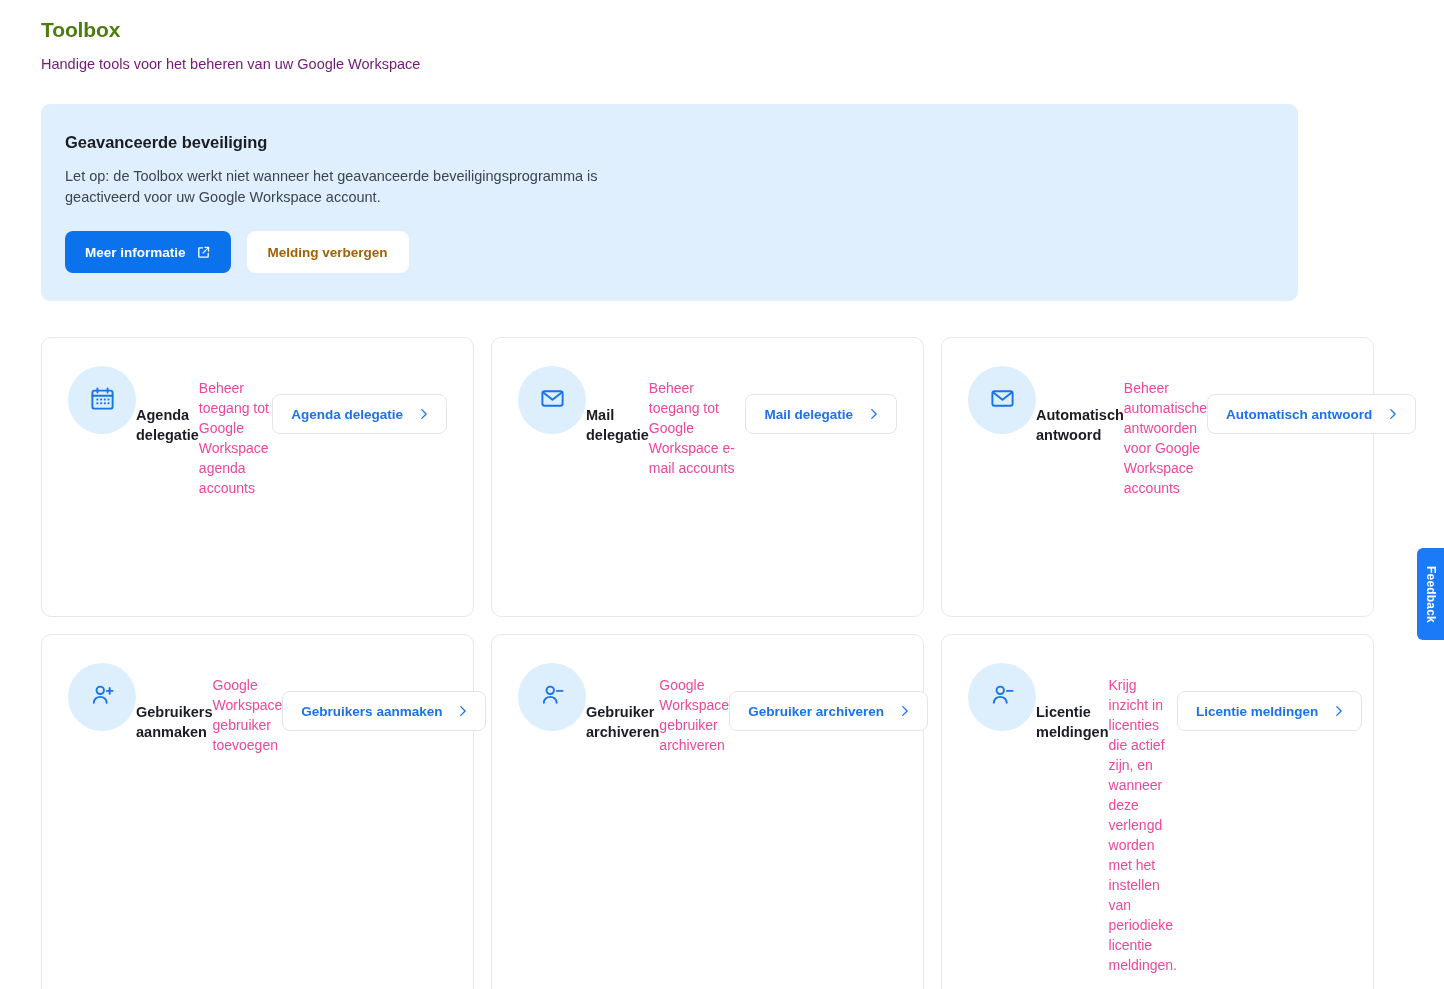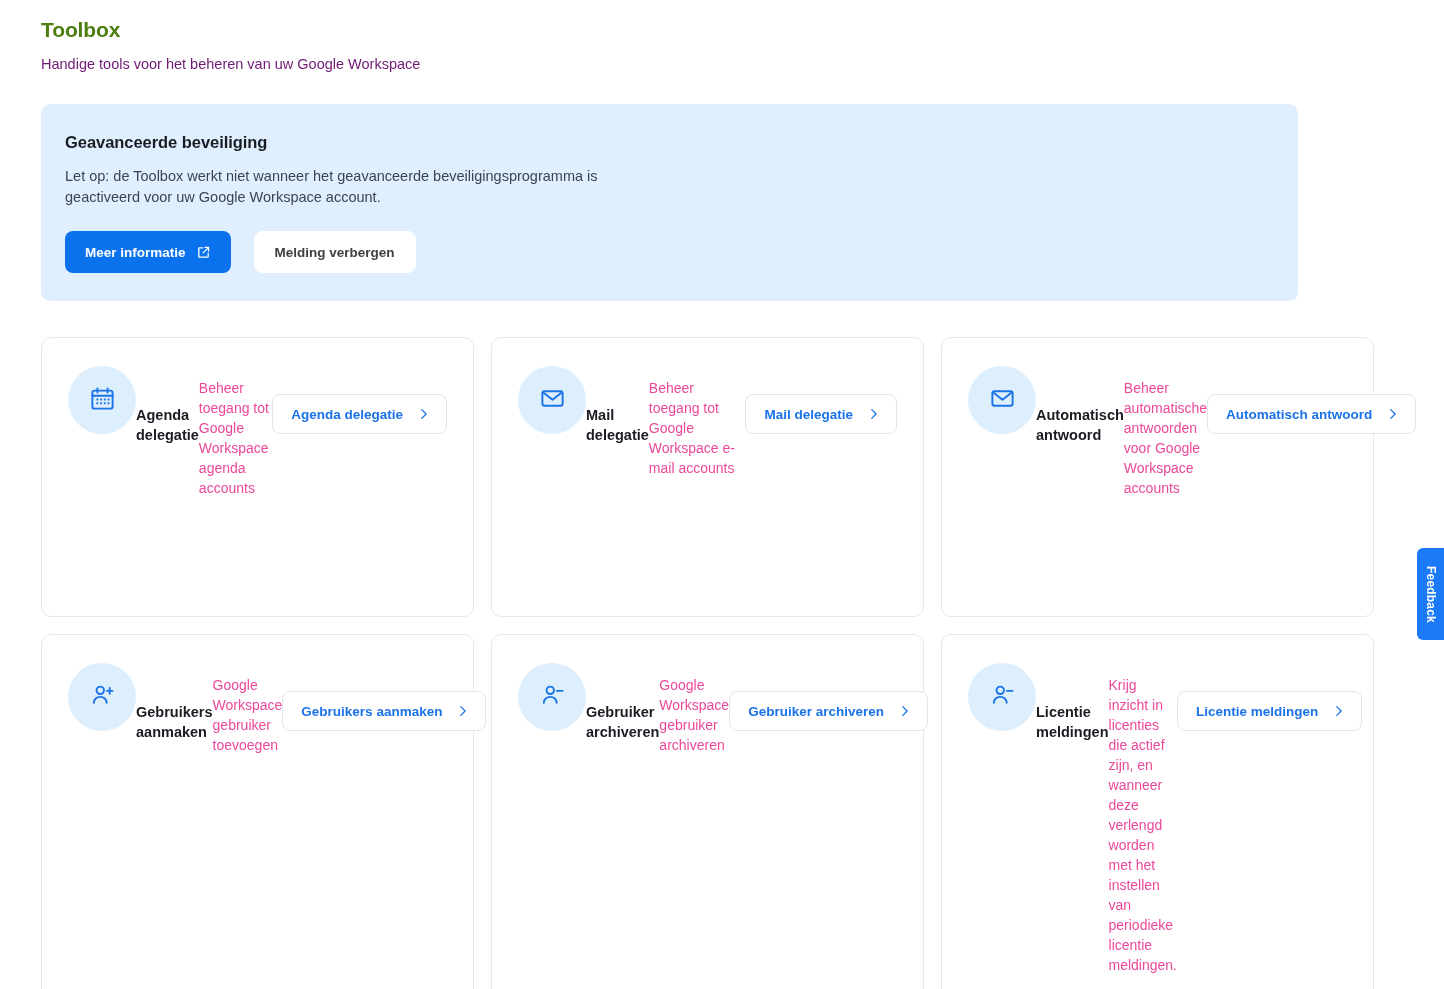--- a/index.html
+++ b/index.html
@@ -54,21 +54,21 @@
     margin-top: 12px;
     font-size: 14.5px;
     color: #3c4450;
     line-height: 20.5px;
     max-width: 580px;
   }
   .banner-actions {
     margin-top: 24px;
     display: flex;
     align-items: center;
-    gap: 23px;
+    gap: 16px;
   }
   .btn-primary {
     height: 42px;
     display: inline-flex;
     align-items: center;
     gap: 10px;
     padding: 0 20px;
     background: #0b72ed;
     color: #ffffff;
     font-size: 13.5px;
@@ -77,21 +77,21 @@
     border-radius: 8px;
     cursor: pointer;
     font-family: inherit;
   }
   .btn-secondary {
     height: 42px;
     display: inline-flex;
     align-items: center;
     padding: 16px 20px;
     background: #ffffff;
-    color: #404040;
+    color: #a16207;
     font-size: 13.5px;
     font-weight: 700;
     border: 1px solid #ffffff;
     border-radius: 8px;
     cursor: pointer;
     font-family: inherit;
   }
   .ext-icon { display: inline-flex; width: 15px; height: 15px; }
 
   

